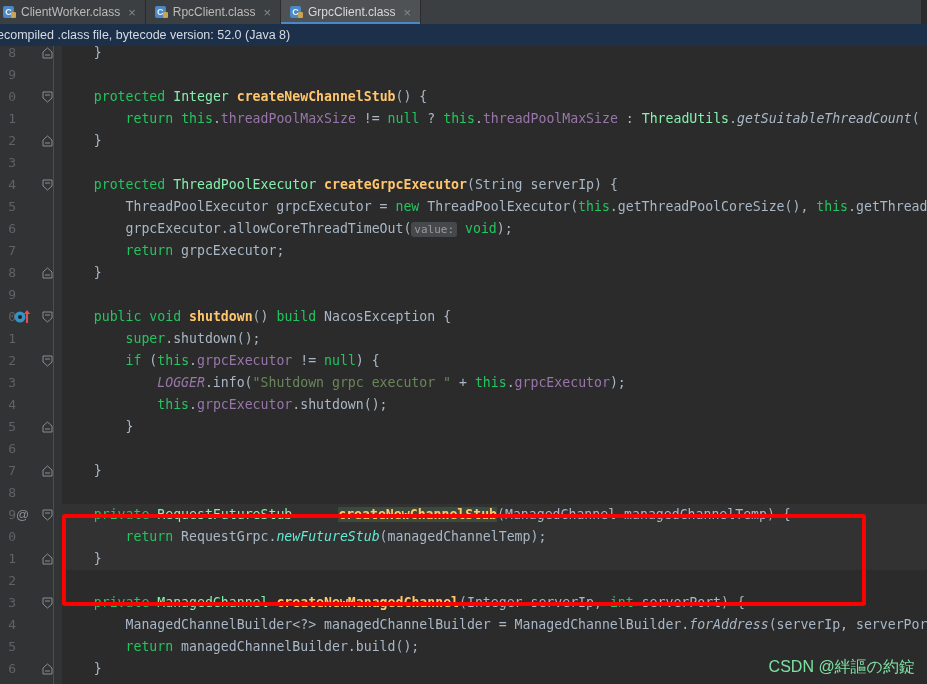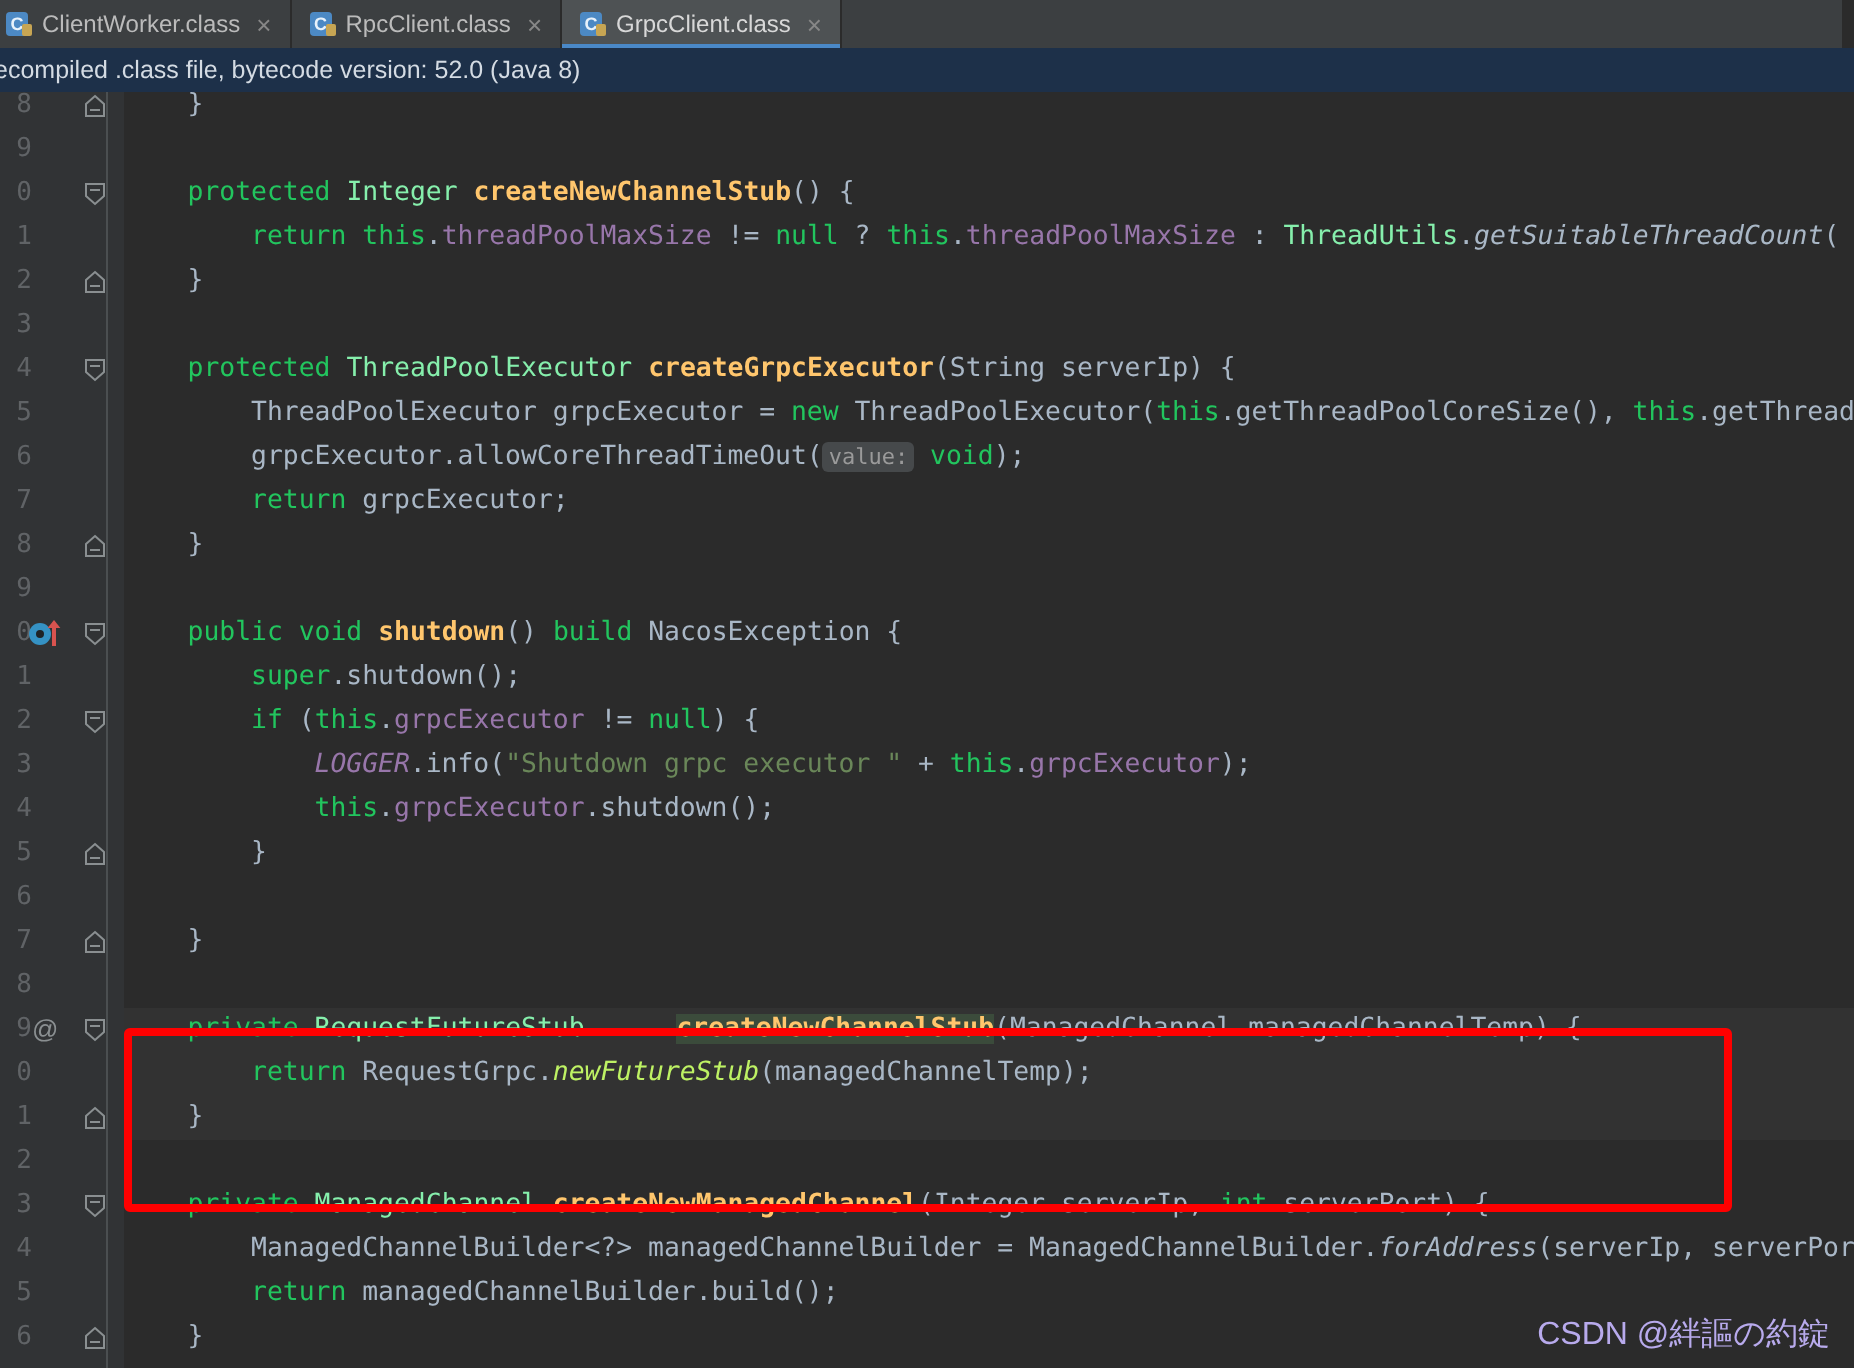--- a/index.html
+++ b/index.html
@@ -204,21 +204,21 @@
     position: absolute;
     left: 12px;
     width: 24px;
     height: 22px;
   }
 
   
   .kw   { color: #22c55e; }
   .typ  { color: #86efac; }
   .mth  { color: #ffc66d; font-weight: bold; }
-  .mthi { color: #bef264; font-style: italic; }
+  .mthi { color: #5eead4; font-style: italic; }
   .sta  { color: #a9b7c6; font-style: italic; }
   .fld  { color: #9876aa; }
   .fldi { color: #9876aa; font-style: italic; }
   .str  { color: #6a8759; }
   .pln  { color: #a9b7c6; }
   .hl   { background: #3b4b3b; margin-left: 38px; }
 
   .inlay {
     background: #46494b;
     color: #9a9a9a;
@@ -235,21 +235,21 @@
     border-radius: 3px;
     pointer-events: none;
     box-sizing: border-box;
   }
 
   
   .watermark {
     position: absolute;
     right: 12px;
     bottom: 6px;
-    color: #c4b5fd;
+    color: #86efac;
     font-family: "Liberation Sans", sans-serif;
     font-size: 16px;
     opacity: 0.92;
     white-space: nowrap;
   }
 </style>
 </head>
 <body>
 
 <div id="app">

